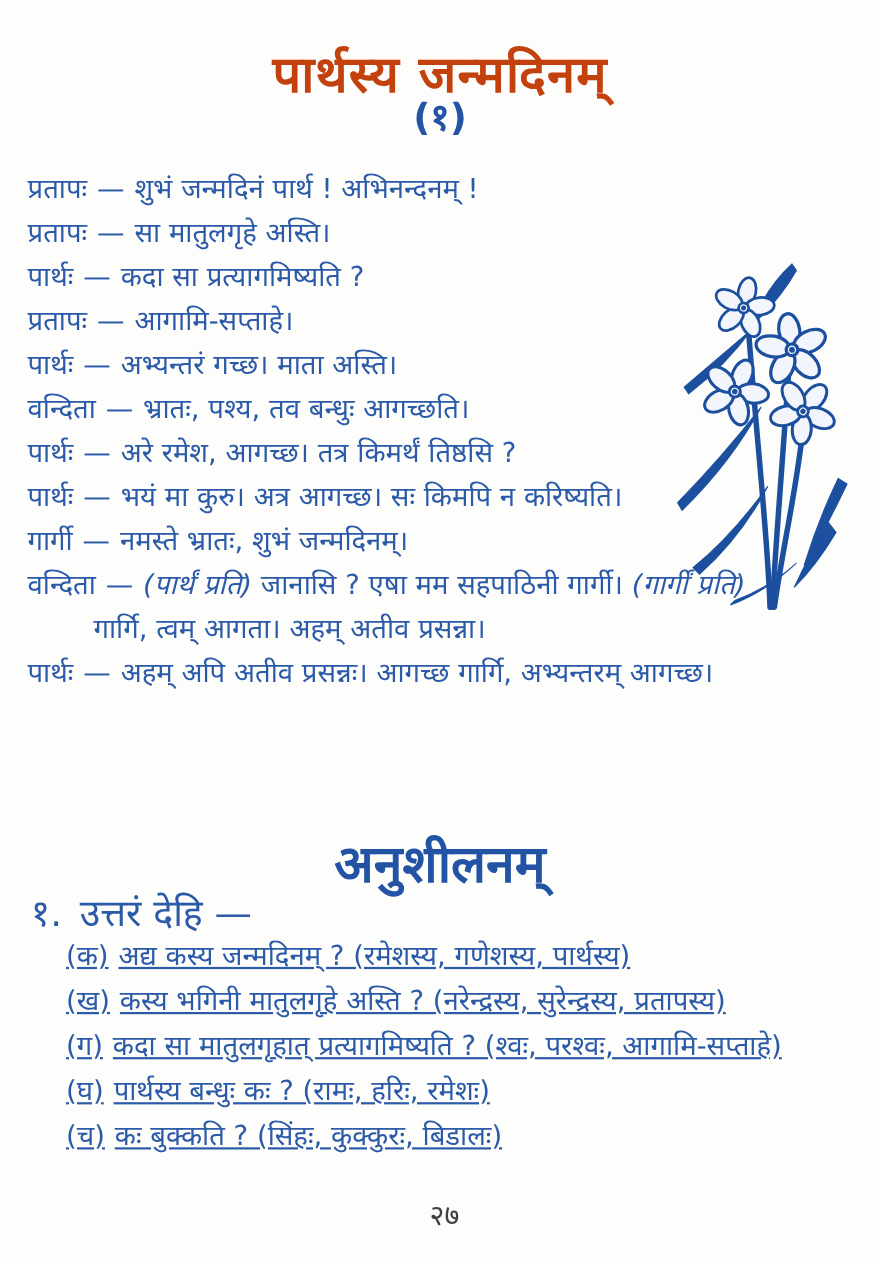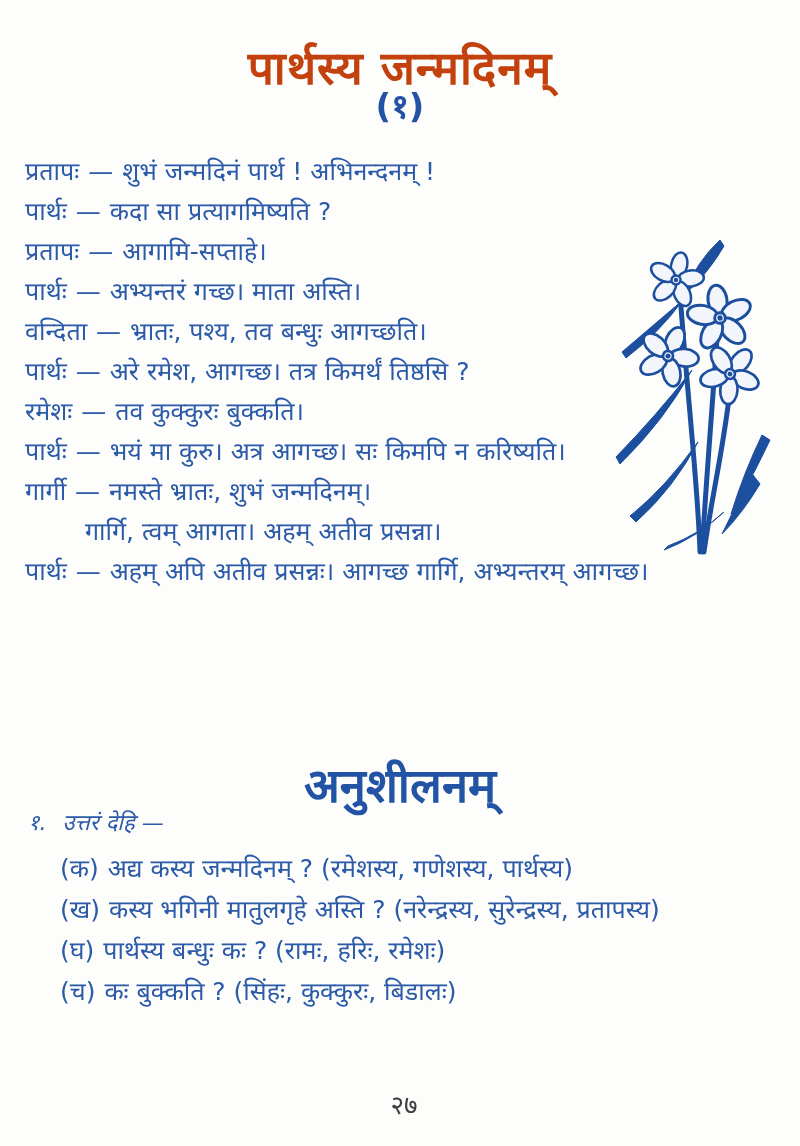--- a/index.html
+++ b/index.html
@@ -38,53 +38,55 @@
     width: 184px; height: 328px;
   }
   .ex-heading {
     position: absolute; top: 752px; left: 0; width: 100%;
     text-align: center;
     font-size: 47px; font-weight: bold;
     color: #2253a4;
   }
   .q1 {
     position: absolute; top: 806px; left: 28px;
-    font-size: 22px; font-style: italic;
+    font-size: 34px; 
     white-space: nowrap;
   }
   .q1-num { margin-right: 16px; }
   .ex-items {
     position: absolute; top: 848px; left: 60px; right: 5px;
     font-size: 25px;
+    text-decoration: underline;
   }
   .ex-item { line-height: 41px; white-space: nowrap; }
   .ex-label { margin-right: 9px; }
   .page-number {
     position: absolute; top: 1086px; left: 4px; width: 100%;
     text-align: center;
     font-size: 26px;
     color: #404040;
   }
 </style>
 </head>
 <body>
 
 <h1 class="page-title">पार्थस्य जन्मदिनम्</h1>
 <div class="lesson-number">(१)</div>
 
 <div class="dialogue">
   <div class="dline"><span class="spk">प्रतापः</span><span class="dash">—</span><span class="txt">शुभं जन्मदिनं पार्थ ! अभिनन्दनम् !</span></div>
+  <div class="dline"><span class="spk">प्रतापः</span><span class="dash">—</span><span class="txt">सा मातुलगृहे अस्ति।</span></div>
   <div class="dline"><span class="spk">पार्थः</span><span class="dash">—</span><span class="txt">कदा सा प्रत्यागमिष्यति ?</span></div>
   <div class="dline"><span class="spk">प्रतापः</span><span class="dash">—</span><span class="txt">आगामि-सप्ताहे।</span></div>
   <div class="dline"><span class="spk">पार्थः</span><span class="dash">—</span><span class="txt">अभ्यन्तरं गच्छ। माता अस्ति।</span></div>
   <div class="dline"><span class="spk">वन्दिता</span><span class="dash">—</span><span class="txt">भ्रातः, पश्य, तव बन्धुः आगच्छति।</span></div>
   <div class="dline"><span class="spk">पार्थः</span><span class="dash">—</span><span class="txt">अरे रमेश, आगच्छ। तत्र किमर्थं तिष्ठसि ?</span></div>
-  <div class="dline"><span class="spk">रमेशः</span><span class="dash">—</span><span class="txt">तव कुक्कुरः बुक्कति।</span></div>
   <div class="dline"><span class="spk">पार्थः</span><span class="dash">—</span><span class="txt">भयं मा कुरु। अत्र आगच्छ। सः किमपि न करिष्यति।</span></div>
   <div class="dline"><span class="spk">गार्गी</span><span class="dash">—</span><span class="txt">नमस्ते भ्रातः, शुभं जन्मदिनम्।</span></div>
+  <div class="dline"><span class="spk">वन्दिता</span><span class="dash">—</span><span class="aside">(पार्थं प्रति)</span> <span class="txt">जानासि ? एषा मम सहपाठिनी गार्गी।</span> <span class="aside">(गार्गीं प्रति)</span></div>
   <div class="dline cont">गार्गि, त्वम् आगता। अहम् अतीव प्रसन्ना।</div>
   <div class="dline"><span class="spk">पार्थः</span><span class="dash">—</span><span class="txt">अहम् अपि अतीव प्रसन्नः। आगच्छ गार्गि, अभ्यन्तरम् आगच्छ।</span></div>
 </div>
 
 <svg class="illustration" viewBox="0 0 184 328" xmlns="http://www.w3.org/2000/svg">
 
   <g stroke="#1d4f9f" fill="none" stroke-width="5" stroke-linecap="round">
     <path d="M90,320 C88,255 78,170 70,62"></path>
     <path d="M92,320 C96,250 102,180 108,92"></path>
     <path d="M94,320 C102,262 116,205 121,148"></path>
@@ -142,17 +144,18 @@
 
 <div class="ex-heading">अनुशीलनम्</div>
 
 <div class="q1">
   <span class="q1-num">१.</span><span>उत्तरं देहि —</span>
 </div>
 
 <div class="ex-items">
   <div class="ex-item"><span class="ex-label">(क)</span><span>अद्य कस्य जन्मदिनम् ? (रमेशस्य, गणेशस्य, पार्थस्य)</span></div>
   <div class="ex-item"><span class="ex-label">(ख)</span><span>कस्य भगिनी मातुलगृहे अस्ति ? (नरेन्द्रस्य, सुरेन्द्रस्य, प्रतापस्य)</span></div>
+  <div class="ex-item"><span class="ex-label">(ग)</span><span>कदा सा मातुलगृहात् प्रत्यागमिष्यति ? (श्वः, परश्वः, आगामि-सप्ताहे)</span></div>
   <div class="ex-item"><span class="ex-label">(घ)</span><span>पार्थस्य बन्धुः कः ? (रामः, हरिः, रमेशः)</span></div>
   <div class="ex-item"><span class="ex-label">(च)</span><span>कः बुक्कति ? (सिंहः, कुक्कुरः, बिडालः)</span></div>
 </div>
 
 <div class="page-number">२७</div>
 
 </body></html>

